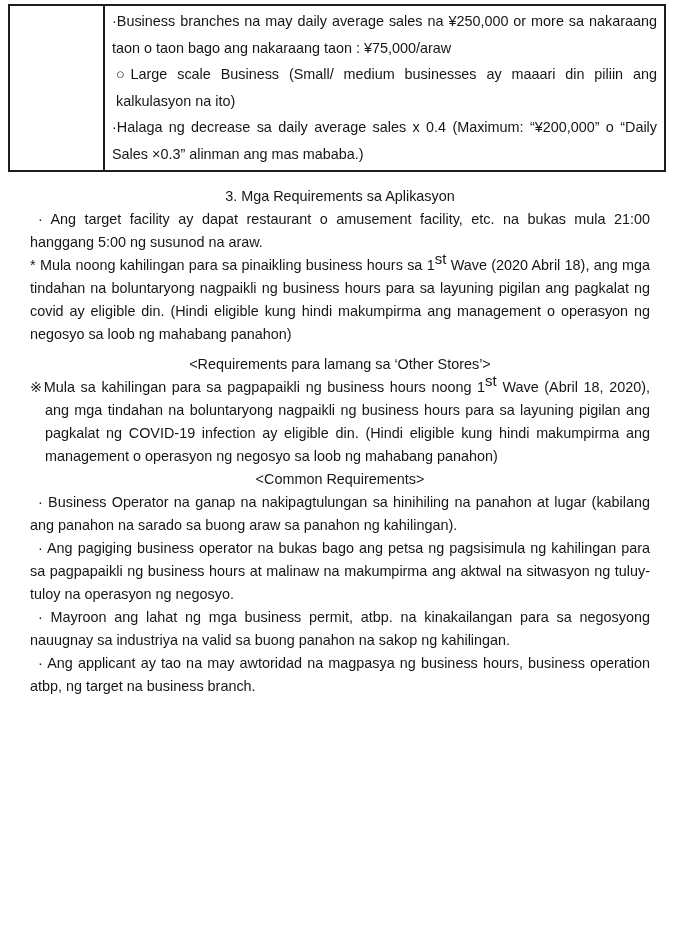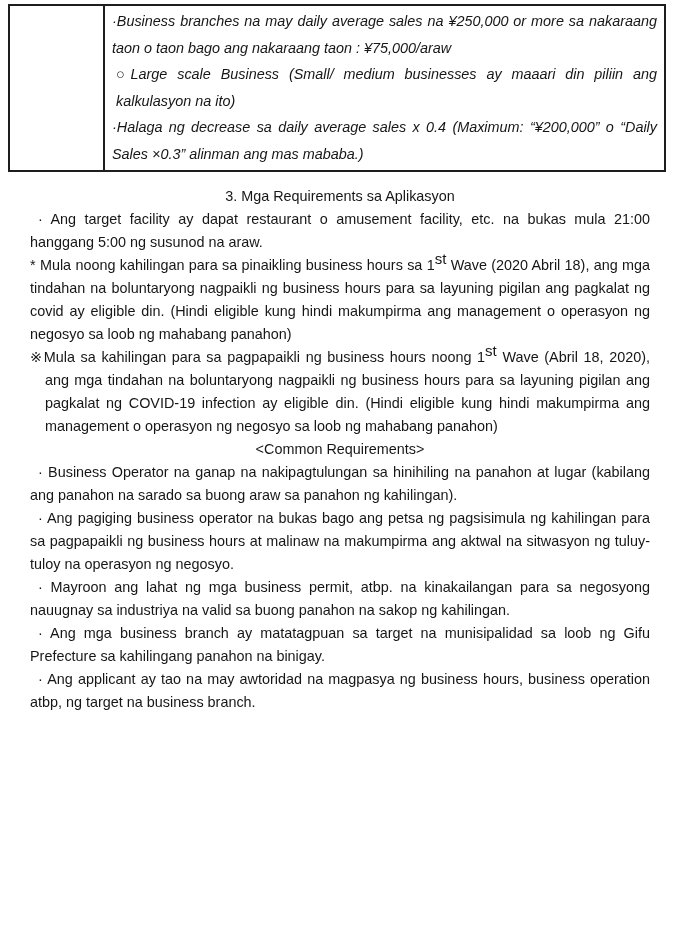--- a/index.html
+++ b/index.html
@@ -29,21 +29,21 @@
   }
   .td-empty {
     width: 93px;
     padding: 0;
   }
   .td-main {
     padding: 2px 7px 3px 7px;
     line-height: 26.5px;
     text-align: justify;
   }
-  .tbl-item { margin: 0; text-align: justify; font-style: italic; }
+  .tbl-item { margin: 0; text-align: justify; }
   .tbl-item.circle-indent { padding-left: 4px; }
   
   .content {
     margin: 13px 24px 0 30px; 
   }
   .p {
     margin: 0;
     text-align: justify;
   }
   .p.left { text-align: center; }
@@ -79,31 +79,31 @@
   <div class="content">
 
     <div class="p left">3. Mga Requirements sa Aplikasyon</div>
 
 
     <div class="p ti8">· Ang target facility ay dapat restaurant o amusement facility, etc. na bukas mula 21:00 hanggang 5:00 ng susunod na araw.</div>
 
 
     <div class="p"><span>* Mula noong kahilingan para sa pinaikling business hours sa 1</span><sup>st</sup><span> Wave (2020 Abril 18), ang mga tindahan na boluntaryong nagpaikli ng business hours para sa layuning pigilan ang pagkalat ng covid ay eligible din. (Hindi eligible kung hindi makumpirma ang management o operasyon ng negosyo sa loob ng mahabang panahon)</span></div>
 
+    <div class="p left gap-before">&lt;Requirements para lamang sa ‘Other Stores’&gt;</div>
 
 
 
     <div class="p hang-m"><span>※Mula sa kahilingan para sa pagpapaikli ng business hours noong 1</span><sup>st</sup><span> Wave (Abril 18, 2020), ang mga tindahan na boluntaryong nagpaikli ng business hours para sa layuning pigilan ang pagkalat ng COVID-19 infection ay eligible din. (Hindi eligible kung hindi makumpirma ang management o operasyon ng negosyo sa loob ng mahabang panahon)</span></div>
 
     <div class="p left">&lt;Common Requirements&gt;</div>
 
     <div class="p ti8">· Business Operator na ganap na nakipagtulungan sa hinihiling na panahon at lugar (kabilang ang panahon na sarado sa buong araw sa panahon ng kahilingan).</div>
 
     <div class="p ti8">· Ang pagiging business operator na bukas bago ang petsa ng pagsisimula ng kahilingan para sa pagpapaikli ng business hours at malinaw na makumpirma ang aktwal na sitwasyon ng tuluy-tuloy na operasyon ng negosyo.</div>
 
     <div class="p ti8">· Mayroon ang lahat ng mga business permit, atbp. na kinakailangan para sa negosyong nauugnay sa industriya na valid sa buong panahon na sakop ng kahilingan.</div>
 
-    <div class="p ti8">· Ang mga business branch ay matatagpuan sa target na munisipalidad sa loob ng Gifu Prefecture sa kahilingang panahon na binigay.</div>
 
     <div class="p ti8">· Ang applicant ay tao na may awtoridad na magpasya ng business hours, business operation atbp, ng target na business branch.</div>
 
   </div>
 </div>
 
 </body></html>

